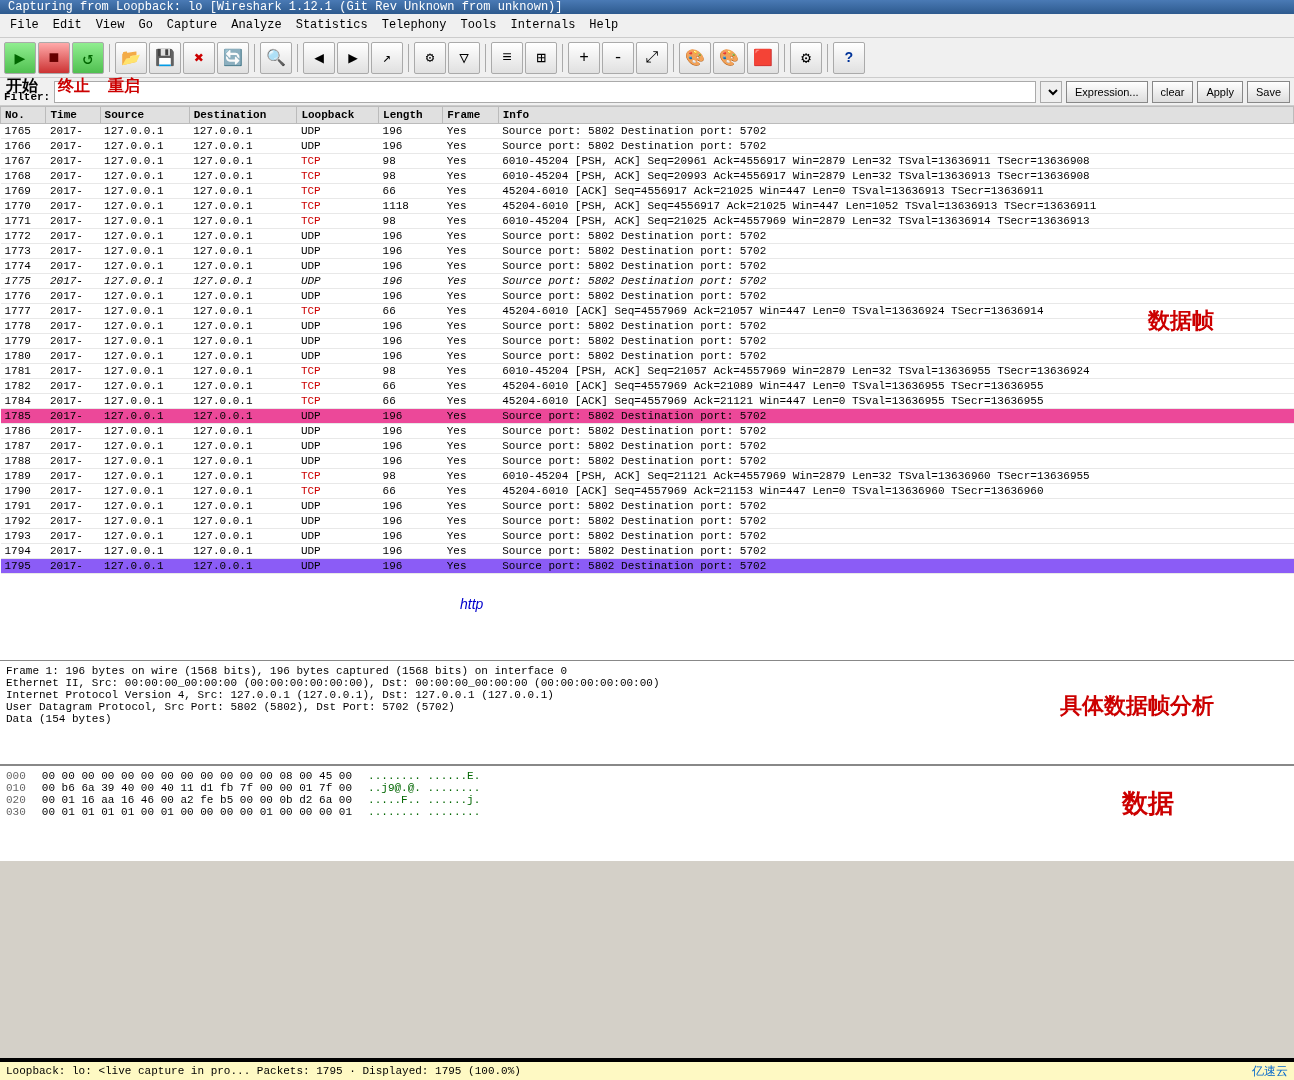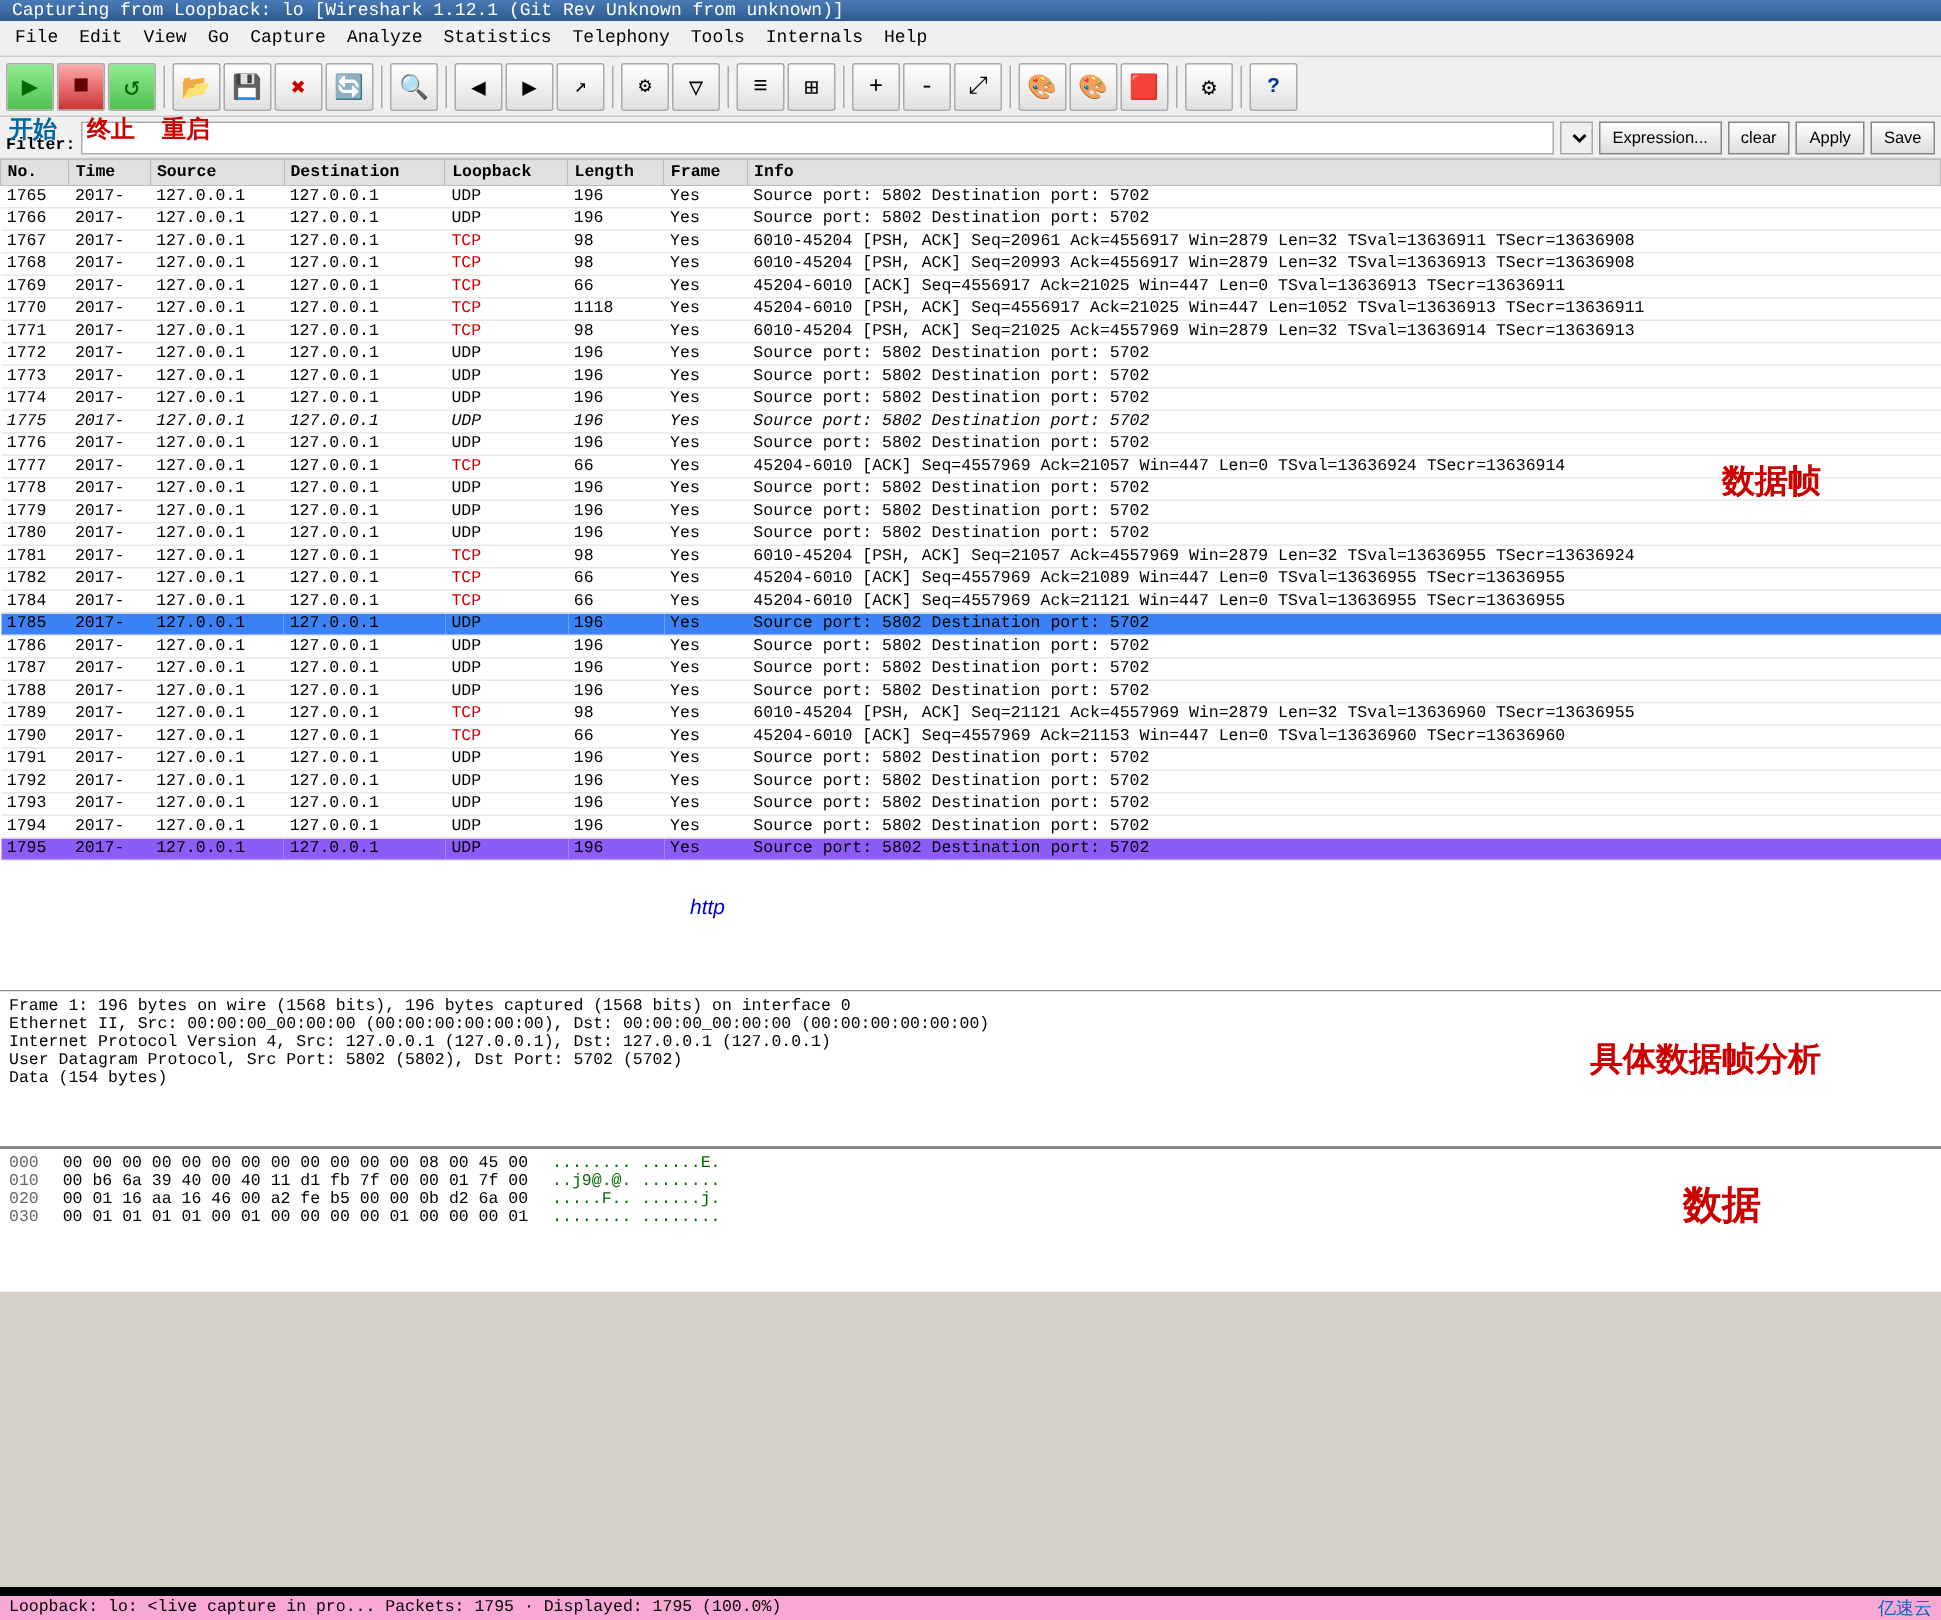--- a/index.html
+++ b/index.html
@@ -238,21 +238,21 @@
   <div class="toolbar-separator"></div>
   <div class="toolbar-btn">
     <span>⚙</span>
   </div>
   <div class="toolbar-separator"></div>
   <div class="toolbar-btn" style="font-weight:bold; font-size:14px; color:#003399;">
     <span>?</span>
   </div>
 
   <div style="position:absolute; top:38px; left:4px; display:flex; gap:10px; pointer-events:none;">
-    <span style="font-size:16px; color:#0369a1; font-family:SimSun,serif; font-weight:bold; margin-left:2px;">开始</span>
+    <span style="font-size:16px; color:#000000; font-family:SimSun,serif; font-weight:bold; margin-left:2px;">开始</span>
     <span style="font-size:16px; color:#cc0000; font-family:SimSun,serif; font-weight:bold; margin-left:10px;">终止</span>
     <span style="font-size:16px; color:#cc0000; font-family:SimSun,serif; font-weight:bold; margin-left:8px;">重启</span>
   </div>
 </div>
 
 <div id="filter-bar">
   <span style="font-size:11px; font-weight:bold;">Filter:</span>
   <input type="text" id="filter-input" style="flex: 1 1 0%; height: 22px; border: 1px solid rgb(170, 170, 170); padding: 1px 4px; font-size: 11px; background: white;">
   <select style="height:22px; border:1px solid #aaa; font-size:11px;">
     <option></option>
@@ -463,21 +463,21 @@
           <tr class="packet-row">
             <td>1784</td>
             <td>2017-</td>
             <td>127.0.0.1</td>
             <td>127.0.0.1</td>
             <td style="color: rgb(204, 0, 0);">TCP</td>
             <td>66</td>
             <td>Yes</td>
             <td>45204-6010 [ACK] Seq=4557969 Ack=21121 Win=447 Len=0 TSval=13636955 TSecr=13636955</td>
           </tr>
-          <tr class="packet-row" style="background: #3b82f6;">
+          <tr class="packet-row" style="background: #ec4899;">
             <td>1785</td>
             <td>2017-</td>
             <td>127.0.0.1</td>
             <td>127.0.0.1</td>
             <td>UDP</td>
             <td>196</td>
             <td>Yes</td>
             <td>Source port: 5802  Destination port: 5702</td>
           </tr>
           <tr class="packet-row" style="background: rgb(255, 255, 255);">
@@ -630,16 +630,16 @@
 
     <div style="position:absolute; top:20px; right:120px; font-size:26px; color:#cc0000; font-family:SimSun,serif; font-weight:bold;">
       <span>数据</span>
     </div>
   </div>
 
   <div style="height:200px; background:#d4d0c8;"></div>
 
 </div>
 
-<div id="status-bar" style="position:fixed; bottom:0; left:0; right:0; height:22px; background:#f9a8d4; border-top:6px solid #000000; display:flex; align-items:center; padding:0 6px; font-size:11px; justify-content:space-between;">
+<div id="status-bar" style="position:fixed; bottom:0; left:0; right:0; height:22px; background:#fef9c3; border-top:4px solid #000000; display:flex; align-items:center; padding:0 6px; font-size:11px; justify-content:space-between;">
   <span>Loopback: lo: &lt;live capture in pro...    Packets: 1795 · Displayed: 1795 (100.0%)</span>
   <span style="color:#0066cc; font-size:12px;">亿速云</span>
 </div>
 
 </body></html>

